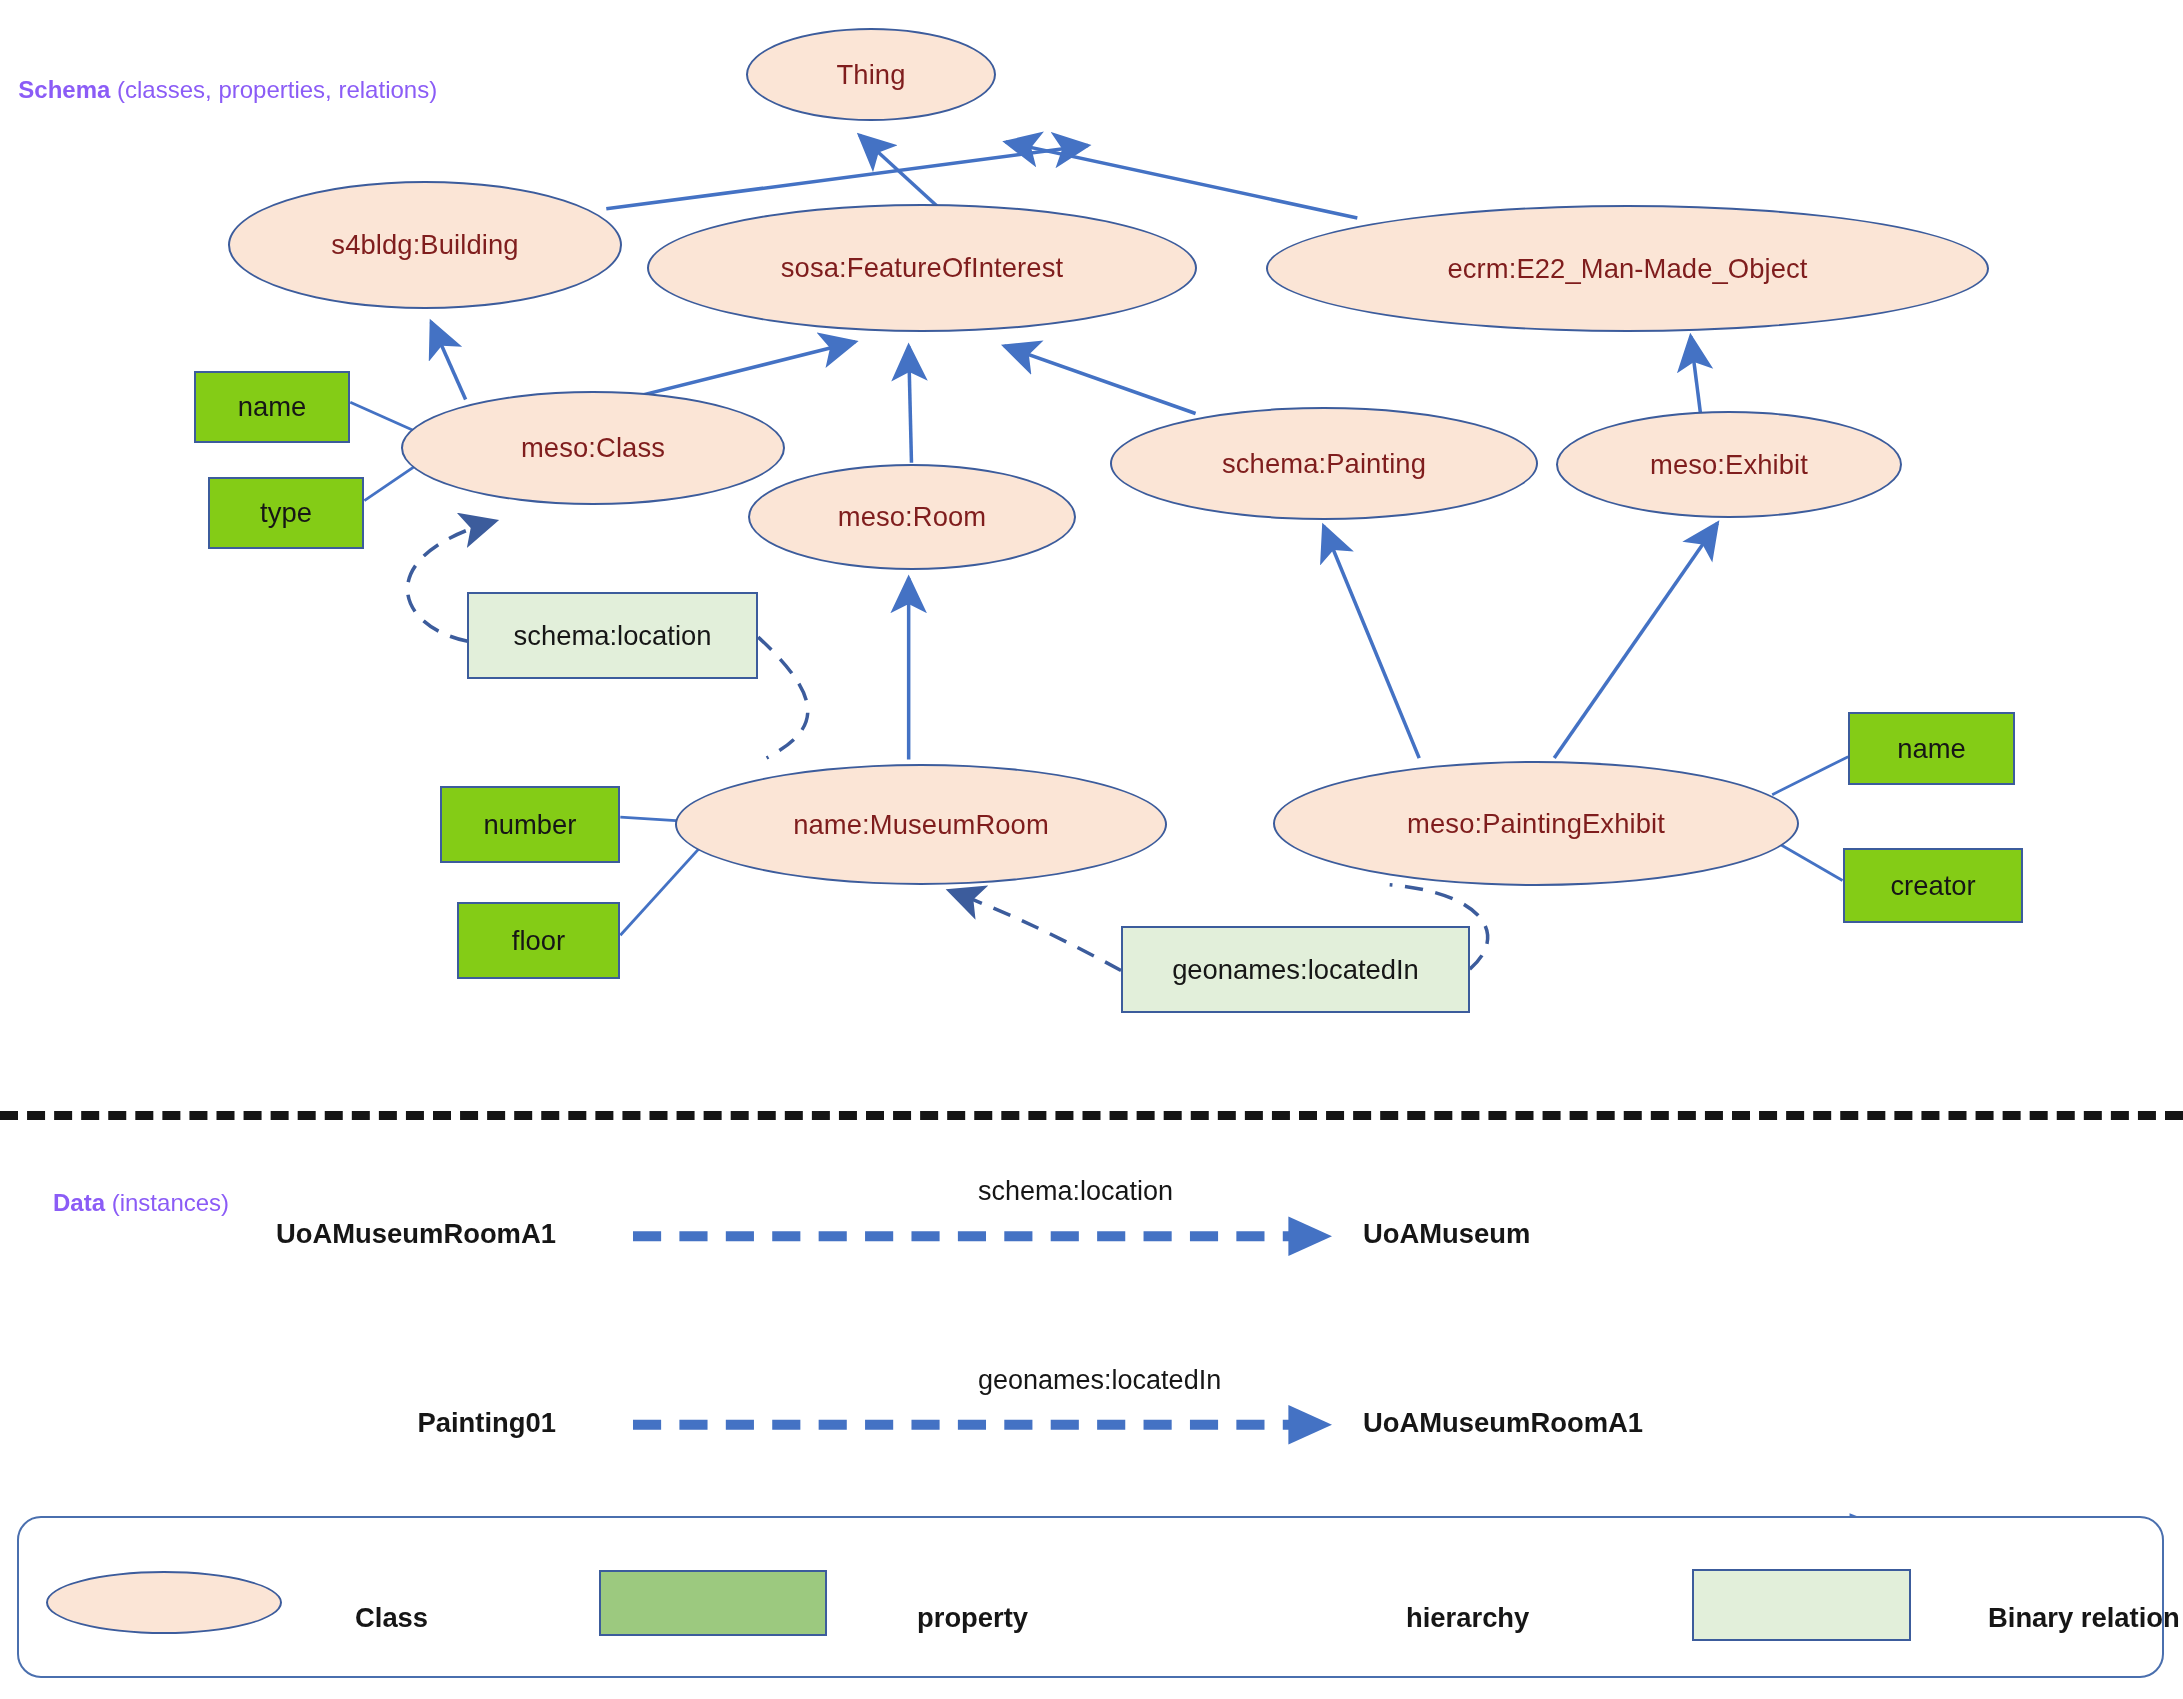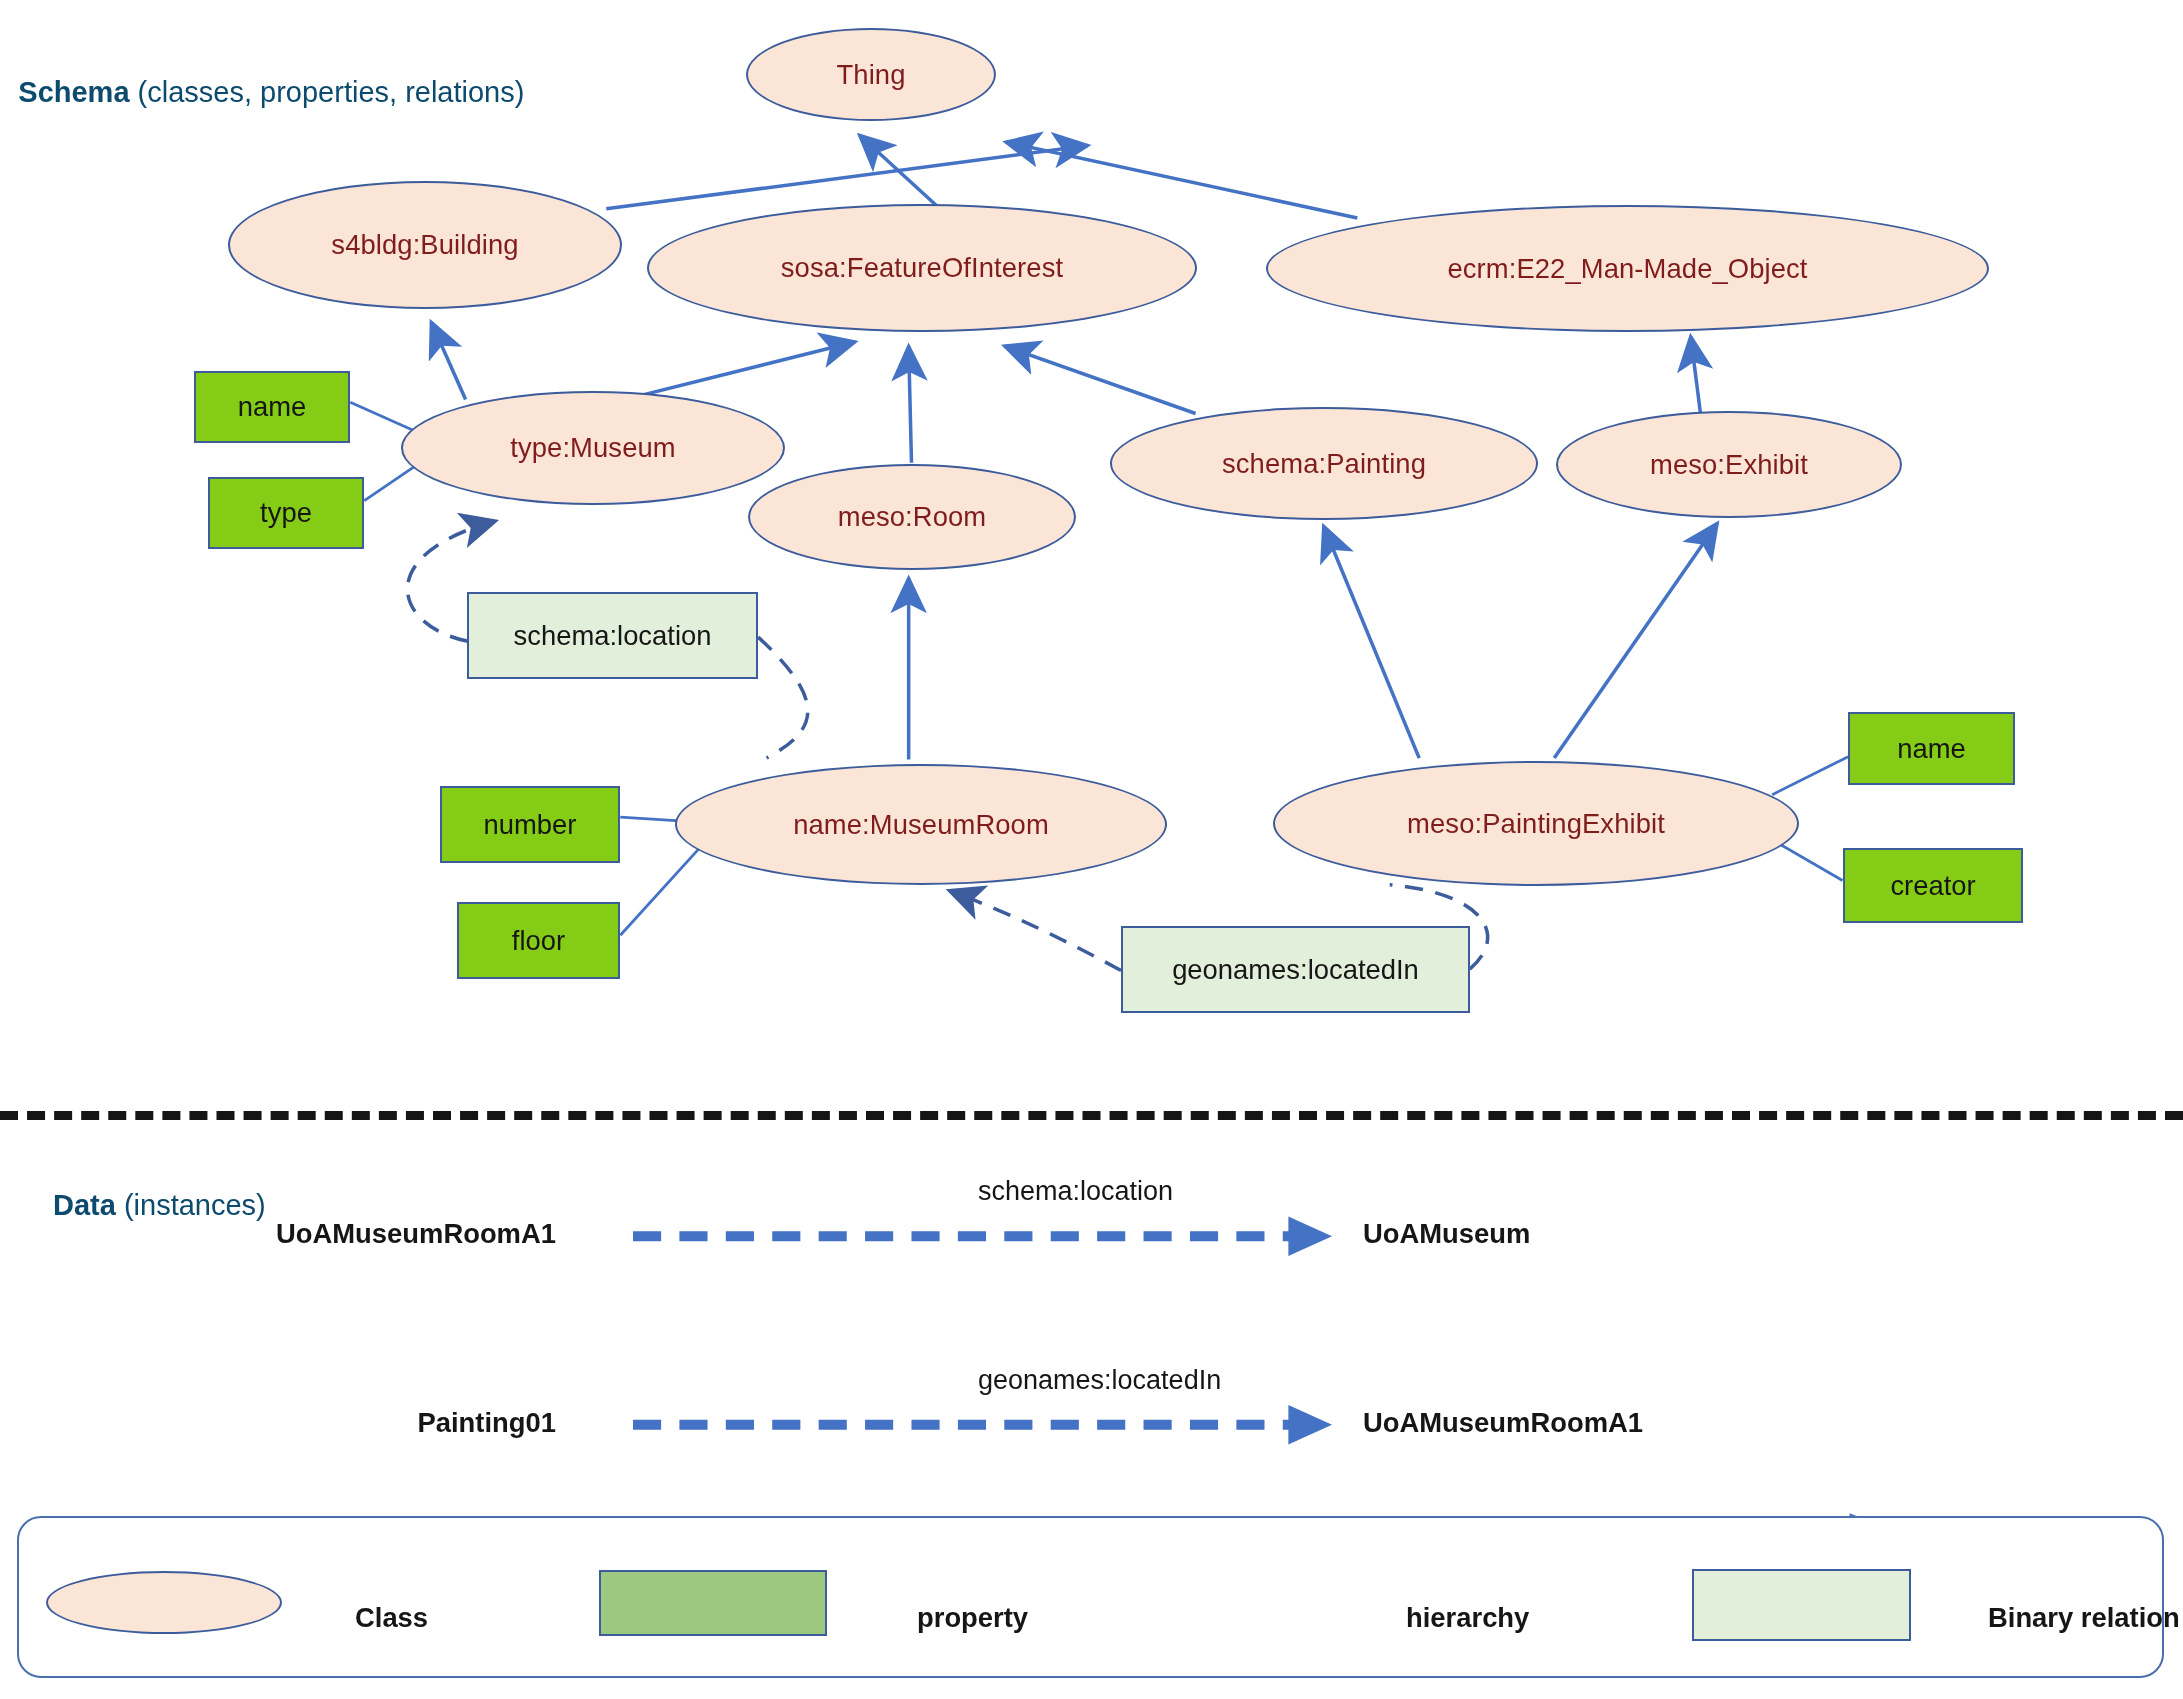--- a/index.html
+++ b/index.html
@@ -23,21 +23,21 @@
     color:#161616;
     font-size:27.4px;
   }
   .rel-box{
     background:#e2efda;
     border:2.8px solid #3c5c9c;
     color:#161616;
     font-size:27.4px;
   }
 
-  .section-label{position:absolute;font-size:29px;color:#0c4a6e;white-space:nowrap;}
+  .section-label{position:absolute;font-size:24px;color:#8b5cf6;white-space:nowrap;}
   .section-label b{font-weight:bold;}
 
   .divider{position:absolute;left:0;right:0;height:0;border-top:9.1px dashed #151515;}
 
   .inst-label{position:absolute;font-size:27.4px;font-weight:bold;color:#161616;white-space:nowrap;}
   .rel-label{position:absolute;font-size:27px;color:#161616;white-space:nowrap;}
 
   .legend{position:absolute;box-sizing:border-box;border:2.8px solid #4a6fae;border-radius:24px;background:#fff;}
   .legend-text{position:absolute;font-size:27.4px;font-weight:bold;color:#161616;white-space:nowrap;margin-left:48px;}
   .legend-circle{position:absolute;background:#fbe5d6;border:2.1px solid #3c5c9c;border-radius:50%;}
@@ -132,21 +132,21 @@
   <div class="section-label" style="left:53px;top:1189px;">
     <b>Data</b><span> (instances)</span>
   </div>
 
   <div class="divider" style="top:1111px;"></div>
 
   <div class="node ellipse" style="left:746px;top:28px;width:250px;height:93px;">Thing</div>
   <div class="node ellipse" style="left:228px;top:181px;width:394px;height:128px;">s4bldg:Building</div>
   <div class="node ellipse" style="left:647px;top:204px;width:550px;height:128px;">sosa:FeatureOfInterest</div>
   <div class="node ellipse" style="left:1266px;top:205px;width:723px;height:127px;">ecrm:E22_Man-Made_Object</div>
-  <div class="node ellipse" style="left:401px;top:391px;width:384px;height:114px;">type:Museum</div>
+  <div class="node ellipse" style="left:401px;top:391px;width:384px;height:114px;">meso:Class</div>
   <div class="node ellipse" style="left:748px;top:464px;width:328px;height:106px;">meso:Room</div>
   <div class="node ellipse" style="left:1110px;top:407px;width:428px;height:113px;">schema:Painting</div>
   <div class="node ellipse" style="left:1556px;top:411px;width:346px;height:107px;">meso:Exhibit</div>
   <div class="node ellipse" style="left:675px;top:764px;width:492px;height:121px;">name:MuseumRoom</div>
   <div class="node ellipse" style="left:1273px;top:761px;width:526px;height:125px;">meso:PaintingExhibit</div>
 
   <div class="node prop-box" style="left:194px;top:371px;width:156px;height:72px;">name</div>
   <div class="node prop-box" style="left:208px;top:477px;width:156px;height:72px;">type</div>
   <div class="node prop-box" style="left:440px;top:786px;width:180px;height:77px;">number</div>
   <div class="node prop-box" style="left:457px;top:902px;width:163px;height:77px;">floor</div>

